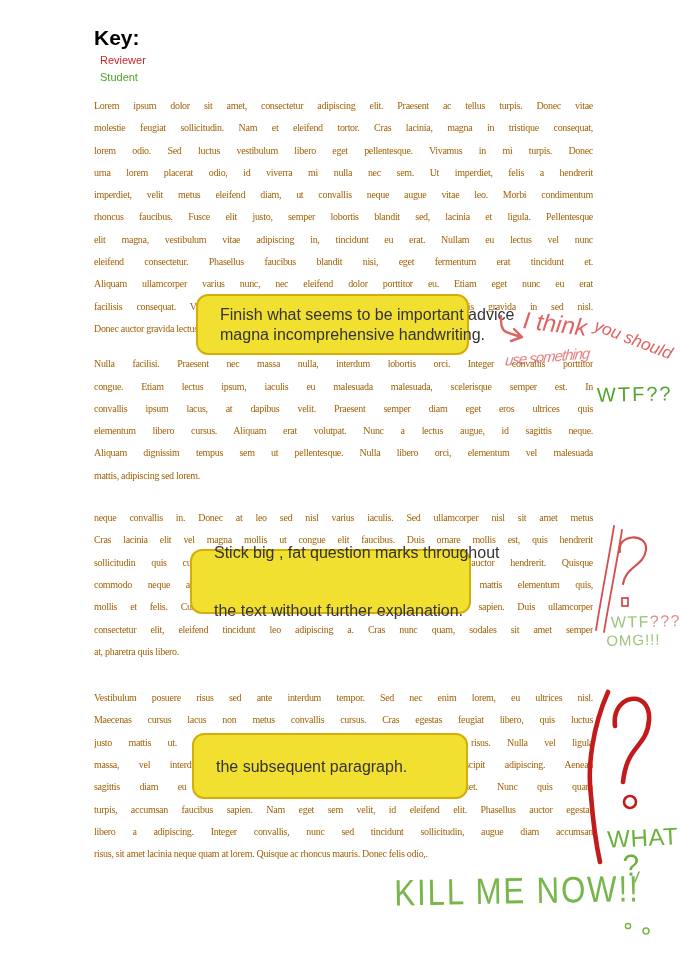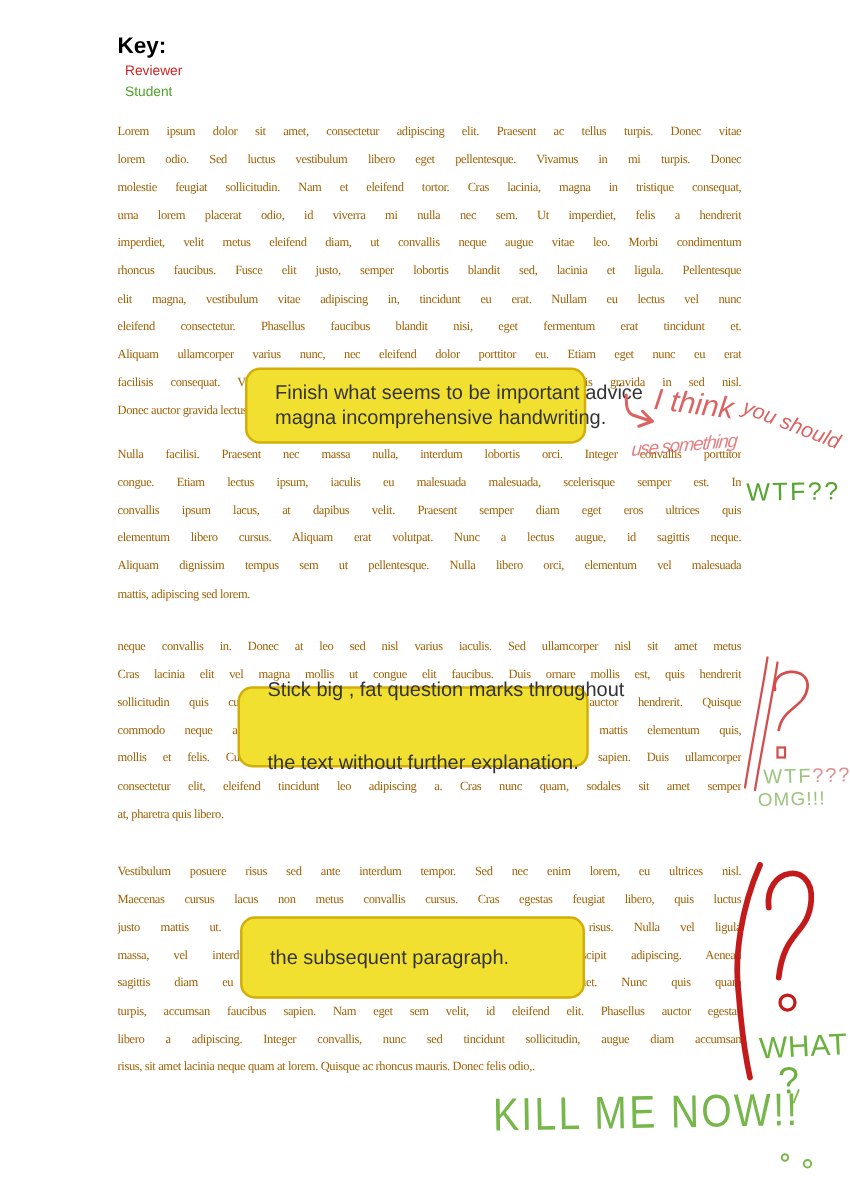--- a/index.html
+++ b/index.html
@@ -1,20 +1,20 @@
 <!DOCTYPE html>
 <html><head>
 <meta charset="utf-8">
 <style>
   html,body{margin:0;padding:0;background:#ffffff;}
   .page{position:relative;width:680px;height:962px;background:#ffffff;overflow:hidden;
         font-family:"Liberation Sans", sans-serif;}
   
   .key{position:absolute;left:94px;top:26px;}
-  .key-title{font-size:18px;font-weight:bold;color:#000000;margin-bottom:2px;}
+  .key-title{font-size:21px;font-weight:bold;color:#000000;margin-bottom:2px;}
   .key-item{font-size:11px;margin-left:6px;line-height:17px;}
   .key-item.reviewer{color:#cc2626;}
   .key-item.student{color:#4fa32a;}
   
   .text-block{position:absolute;left:94px;top:95px;width:499px;
               font-family:"Liberation Serif", serif;font-size:10px;
               letter-spacing:-0.3px;line-height:22.3px;color:#a16207;}
   .para{margin:0 0 13px 0;}
   #para2{margin-bottom:20px;}
   #para3{margin-bottom:24px;}
@@ -55,22 +55,22 @@
 
   <div class="key">
     <div class="key-title">Key:</div>
     <div class="key-item reviewer">Reviewer</div>
     <div class="key-item student">Student</div>
   </div>
 
   <div class="text-block">
     <div class="para" id="para1">
       <div class="tl">Lorem ipsum dolor sit amet, consectetur adipiscing elit. Praesent ac tellus turpis. Donec vitae</div>
+      <div class="tl">molestie feugiat sollicitudin. Nam et eleifend tortor. Cras lacinia, magna in tristique consequat,</div>
       <div class="tl">lorem odio. Sed luctus vestibulum libero eget pellentesque. Vivamus in mi turpis. Donec</div>
-      <div class="tl">molestie feugiat sollicitudin. Nam et eleifend tortor. Cras lacinia, magna in tristique consequat,</div>
       <div class="tl">urna lorem placerat odio, id viverra mi nulla nec sem. Ut imperdiet, felis a hendrerit</div>
       <div class="tl">imperdiet, velit metus eleifend diam, ut convallis neque augue vitae leo. Morbi condimentum</div>
       <div class="tl">rhoncus faucibus. Fusce elit justo, semper lobortis blandit sed, lacinia et ligula. Pellentesque</div>
       <div class="tl">elit magna, vestibulum vitae adipiscing in, tincidunt eu erat. Nullam eu lectus vel nunc</div>
       <div class="tl">eleifend consectetur. Phasellus faucibus blandit nisi, eget fermentum erat tincidunt et.</div>
       <div class="tl">Aliquam ullamcorper varius nunc, nec eleifend dolor porttitor eu. Etiam eget nunc eu erat</div>
       <div class="tl">facilisis consequat. Vestibulum eu magna sit amet nunc fermentum mollis gravida in sed nisl.</div>
       <div class="tl last">Donec auctor gravida lectus, sit amet aliquam risus tristique sagittis vitae.</div>
     </div>
     <div class="para" id="para2">

